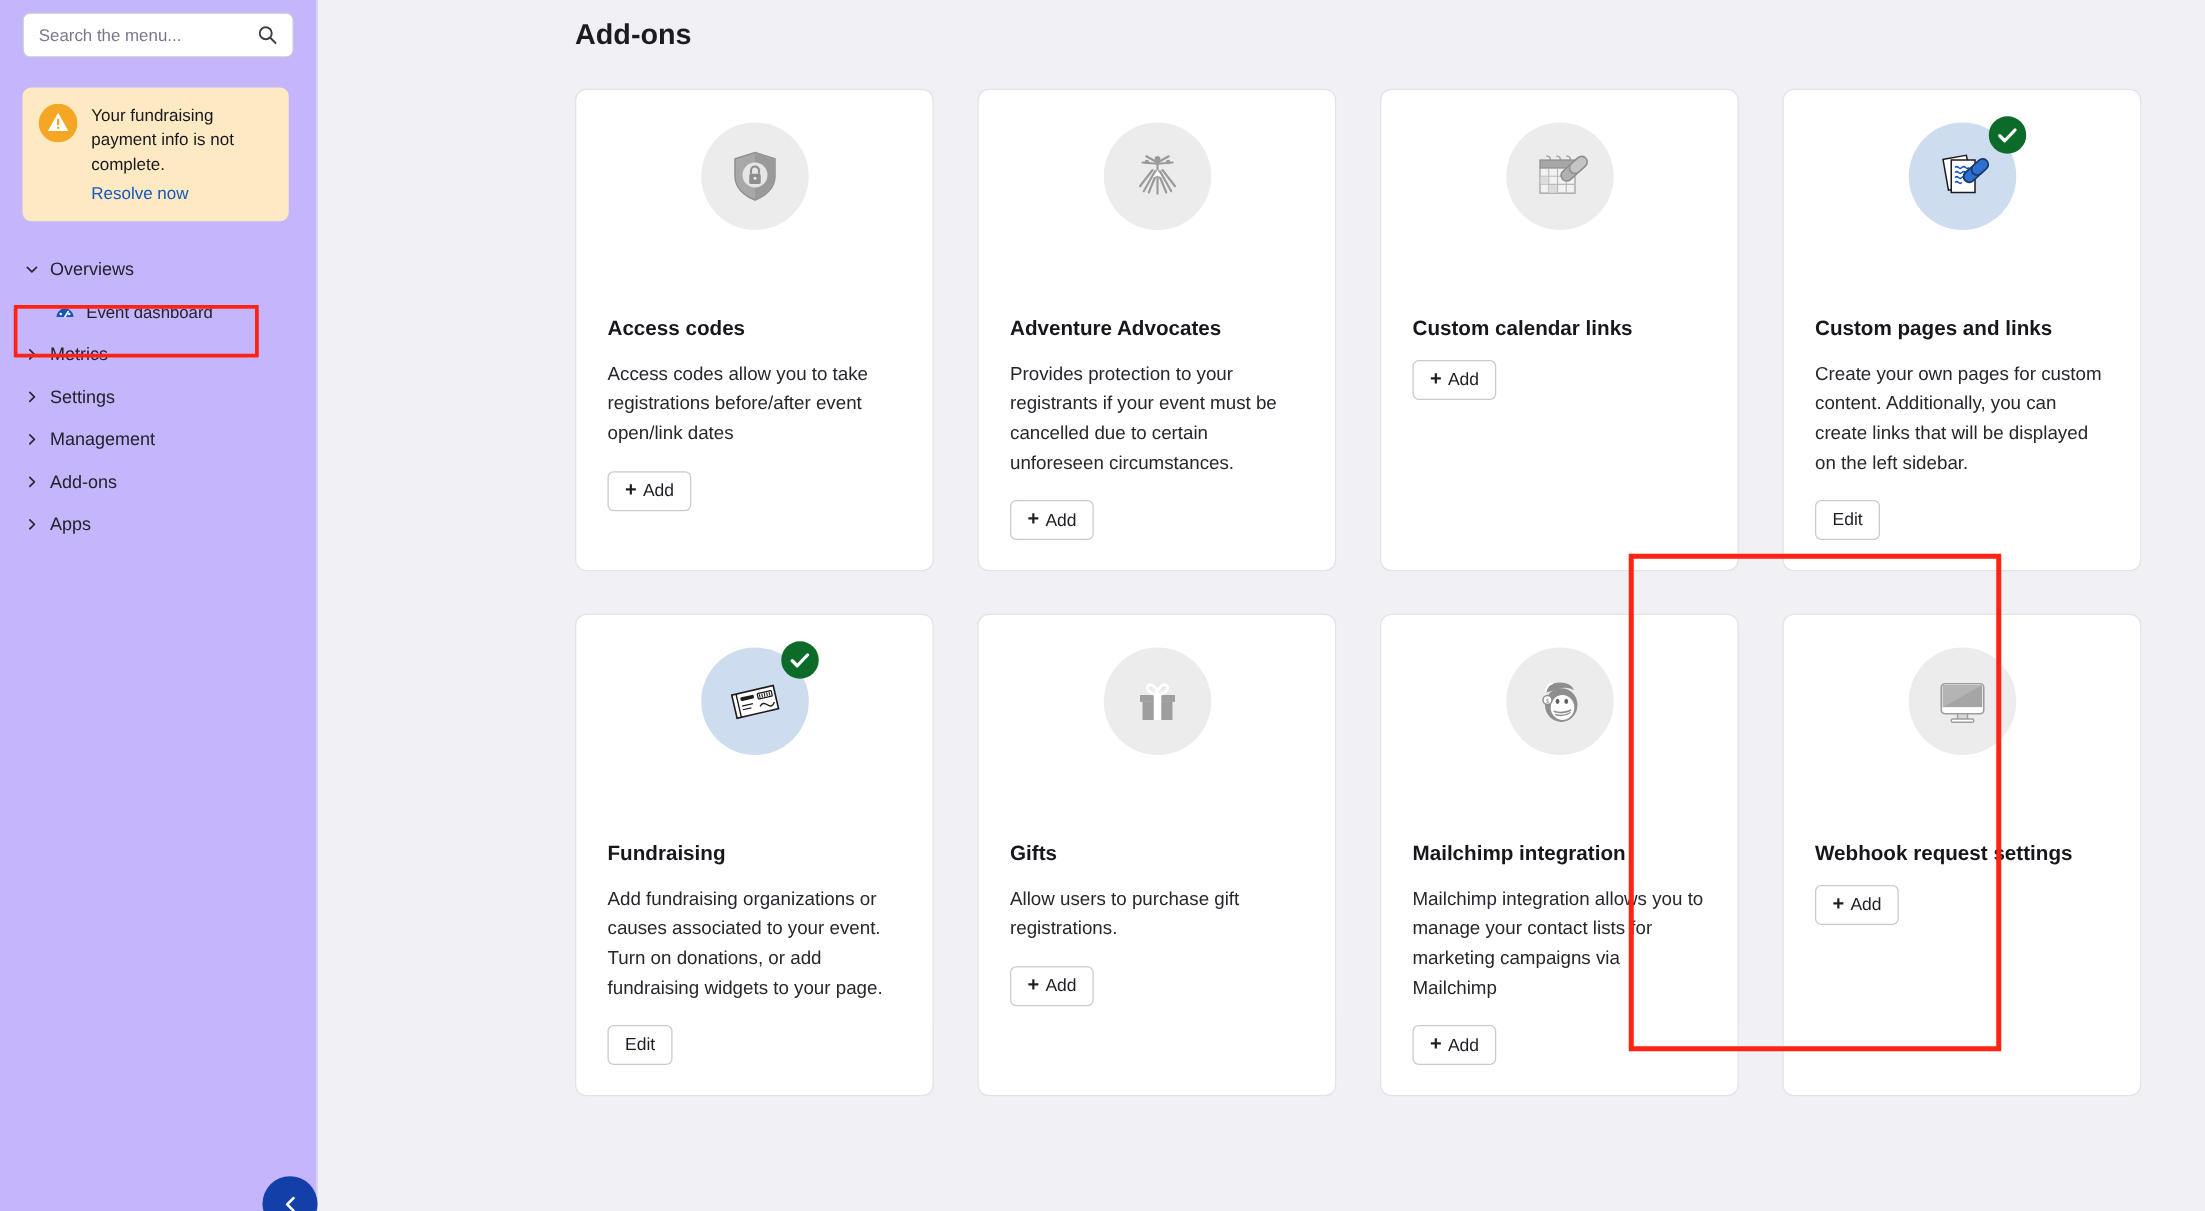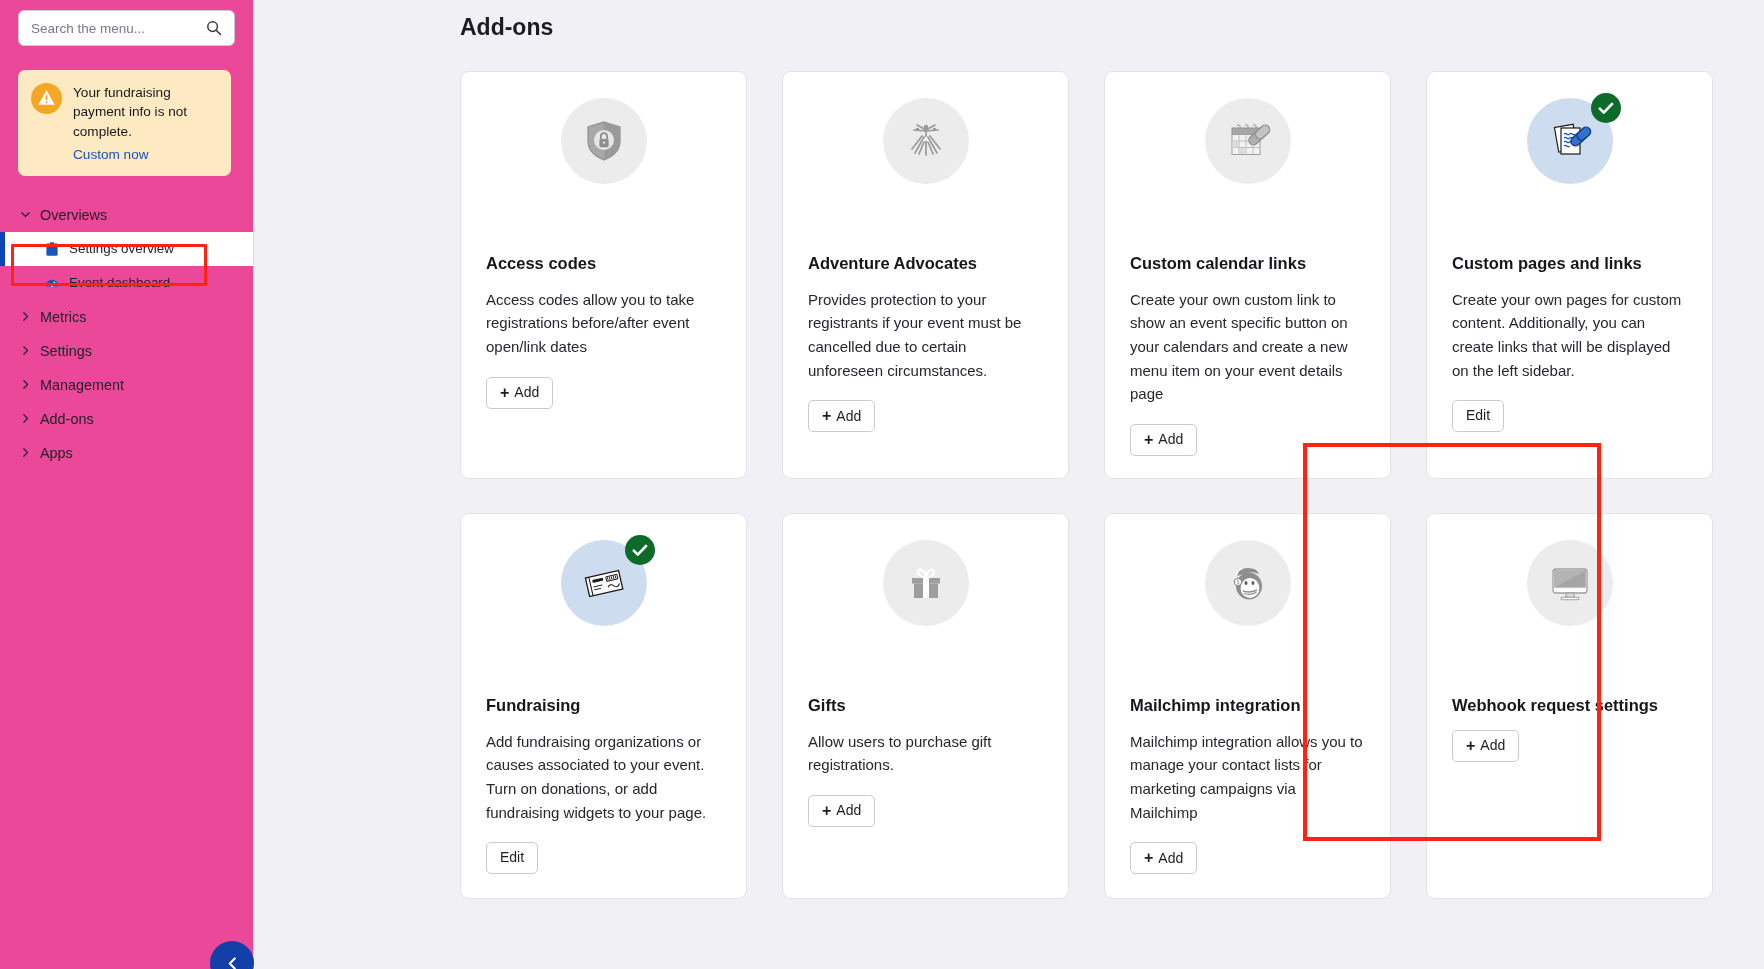--- a/index.html
+++ b/index.html
@@ -7,21 +7,21 @@
     width: 1764px; height: 969px;
     background: #f0f0f5;
     font-family: "Liberation Sans", sans-serif;
     overflow: hidden;
   }
   .app { display: flex; width: 1764px; height: 969px; }
 
   
   .sidebar {
     width: 254px; height: 969px;
-    background: #ec4899;
+    background: #c4b5fd;
     border-right: 1px solid #dcdce4;
     position: relative;
     flex-shrink: 0;
     padding-top: 10px;
   }
   .search-wrap { padding: 0 18px; }
   .search-box {
     position: relative;
     height: 36px;
     background: #ffffff;
@@ -187,40 +187,33 @@
 
     <div class="alert">
       <svg class="alert-icon" viewBox="0 0 32 32">
         <circle cx="16" cy="16" r="16" fill="#f5a623"></circle>
         <path d="M16 7.5 L24.5 22.5 L7.5 22.5 Z" fill="#ffffff"></path>
         <rect x="15.1" y="12.4" width="1.9" height="5.4" rx="0.9" fill="#f5a623"></rect>
         <circle cx="16.05" cy="19.8" r="1.05" fill="#f5a623"></circle>
       </svg>
       <div class="alert-body">
         <div class="alert-text">Your fundraising payment info is not complete.</div>
-        <a class="alert-link" href="#">Custom now</a>
+        <a class="alert-link" href="#">Resolve now</a>
       </div>
     </div>
 
     <nav class="nav">
 
       <div class="nav-group">
         <svg class="caret" viewBox="0 0 12 12">
           <path d="M2 4.2 L6 8.2 L10 4.2" stroke="#2b2b33" stroke-width="1.5" fill="none" stroke-linecap="round" stroke-linejoin="round"></path>
         </svg>
         <span class="label">Overviews</span>
       </div>
 
-      <div class="nav-child active">
-        <svg class="ico" viewBox="0 0 16 16">
-          <rect x="2.4" y="2.2" width="11.2" height="12.6" rx="1.6" fill="#1455c0"></rect>
-          <rect x="5.4" y="0.9" width="5.2" height="3.1" rx="1" fill="#1455c0" stroke="#ffffff" stroke-width="0.8"></rect>
-        </svg>
-        <span>Settings overview</span>
-      </div>
 
       <div class="nav-child">
         <svg class="ico" viewBox="0 0 16 16">
           <path d="M1.2 11.6 A6.8 6.8 0 0 1 14.8 11.6 Z" fill="#1455c0"></path>
           <circle cx="4.6" cy="9.2" r="1" fill="#ffffff"></circle>
           <circle cx="11.4" cy="9.2" r="1" fill="#ffffff"></circle>
           <path d="M8 11.4 L10.6 7.2" stroke="#ffffff" stroke-width="1.3" stroke-linecap="round"></path>
         </svg>
         <span>Event dashboard</span>
       </div>
@@ -353,21 +346,20 @@
               <rect x="9.4" y="25.4" width="6.2" height="6.2" fill="#dcdcdc"></rect>
               <rect x="16.4" y="31.9" width="6.2" height="6.2" fill="#dcdcdc"></rect>
               <g transform="translate(24,24) rotate(-42)">
                 <rect x="0" y="0" width="16" height="9" rx="4.5" fill="#b0b0b0" stroke="#8f8f8f" stroke-width="1.3"></rect>
                 <rect x="9" y="0" width="16" height="9" rx="4.5" fill="#c4c4c4" stroke="#8f8f8f" stroke-width="1.3"></rect>
               </g>
             </svg>
           </div>
         </div>
         <div class="card-title">Custom calendar links</div>
-        <div class="card-desc">Create your own custom link to show an event specific button on your calendars and create a new menu item on your event details page</div>
         <button class="card-btn">
           <span class="plus">+</span>
           <span>Add</span>
         </button>
       </div>
 
       <div class="card">
         <div class="card-icon-wrap">
           <div class="icon-circle blue">
             <svg width="50" height="50" viewBox="0 0 50 50">

